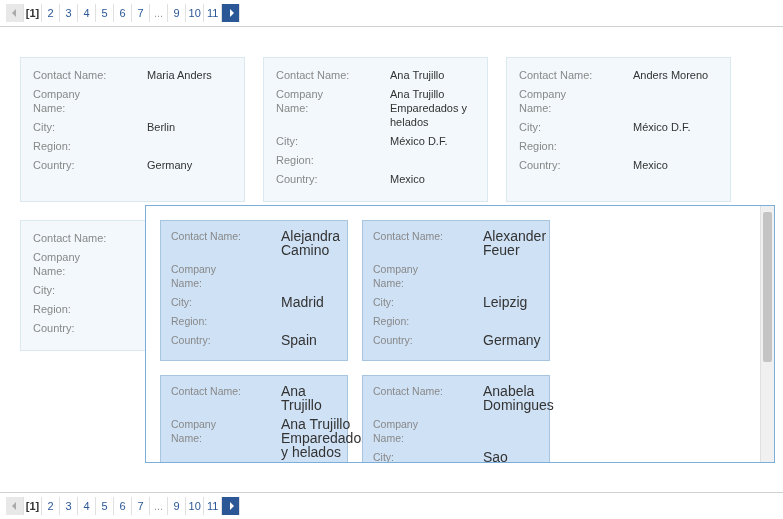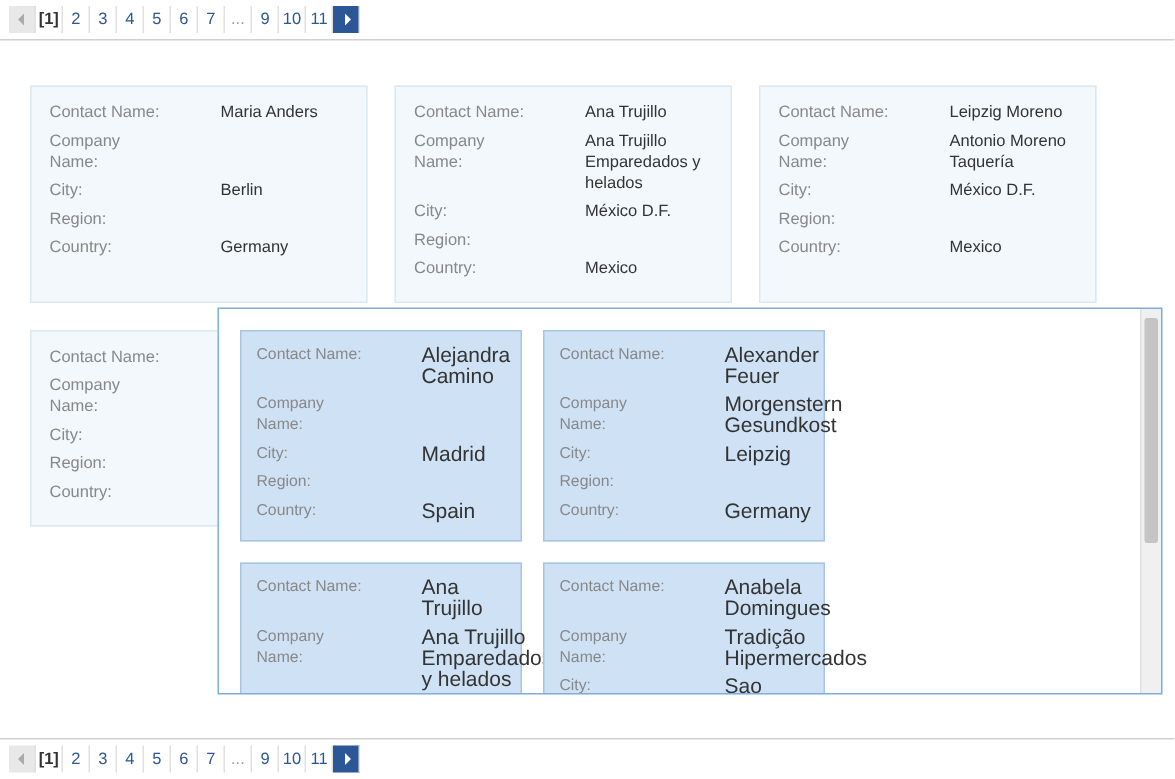--- a/index.html
+++ b/index.html
@@ -87,25 +87,24 @@
           <span class="val"></span>
         </div>
         <div class="row">
           <span class="lbl">Country:</span>
           <span class="val">Mexico</span>
         </div>
       </div>
       <div class="card">
         <div class="row">
           <span class="lbl">Contact Name:</span>
-          <span class="val">Leipzig Moreno</span>
-        </div>
-        <div class="row">
-          <span class="lbl">Company Name:</span>
-          <span class="val">Antonio Moreno Taquería</span>
+          <span class="val">Anders Moreno</span>
+        </div>
+        <div class="row">
+          <span class="lbl">Company Name:</span>
         </div>
         <div class="row">
           <span class="lbl">City:</span>
           <span class="val">México D.F.</span>
         </div>
         <div class="row">
           <span class="lbl">Region:</span>
           <span class="val"></span>
         </div>
         <div class="row">
@@ -184,21 +183,20 @@
             <span class="val">Spain</span>
           </div>
         </div>
         <div class="card front">
           <div class="row">
             <span class="lbl">Contact Name:</span>
             <span class="val">Alexander Feuer</span>
           </div>
           <div class="row">
             <span class="lbl">Company Name:</span>
-            <span class="val">Morgenstern Gesundkost</span>
           </div>
           <div class="row">
             <span class="lbl">City:</span>
             <span class="val">Leipzig</span>
           </div>
           <div class="row">
             <span class="lbl">Region:</span>
             <span class="val"></span>
           </div>
           <div class="row">
@@ -224,21 +222,20 @@
             <span class="val"></span>
           </div>
         </div>
         <div class="card front">
           <div class="row">
             <span class="lbl">Contact Name:</span>
             <span class="val">Anabela Domingues</span>
           </div>
           <div class="row">
             <span class="lbl">Company Name:</span>
-            <span class="val">Tradição Hipermercados</span>
           </div>
           <div class="row">
             <span class="lbl">City:</span>
             <span class="val">Sao Paulo</span>
           </div>
           <div class="row">
             <span class="lbl">Region:</span>
             <span class="val">SP</span>
           </div>
         </div>

